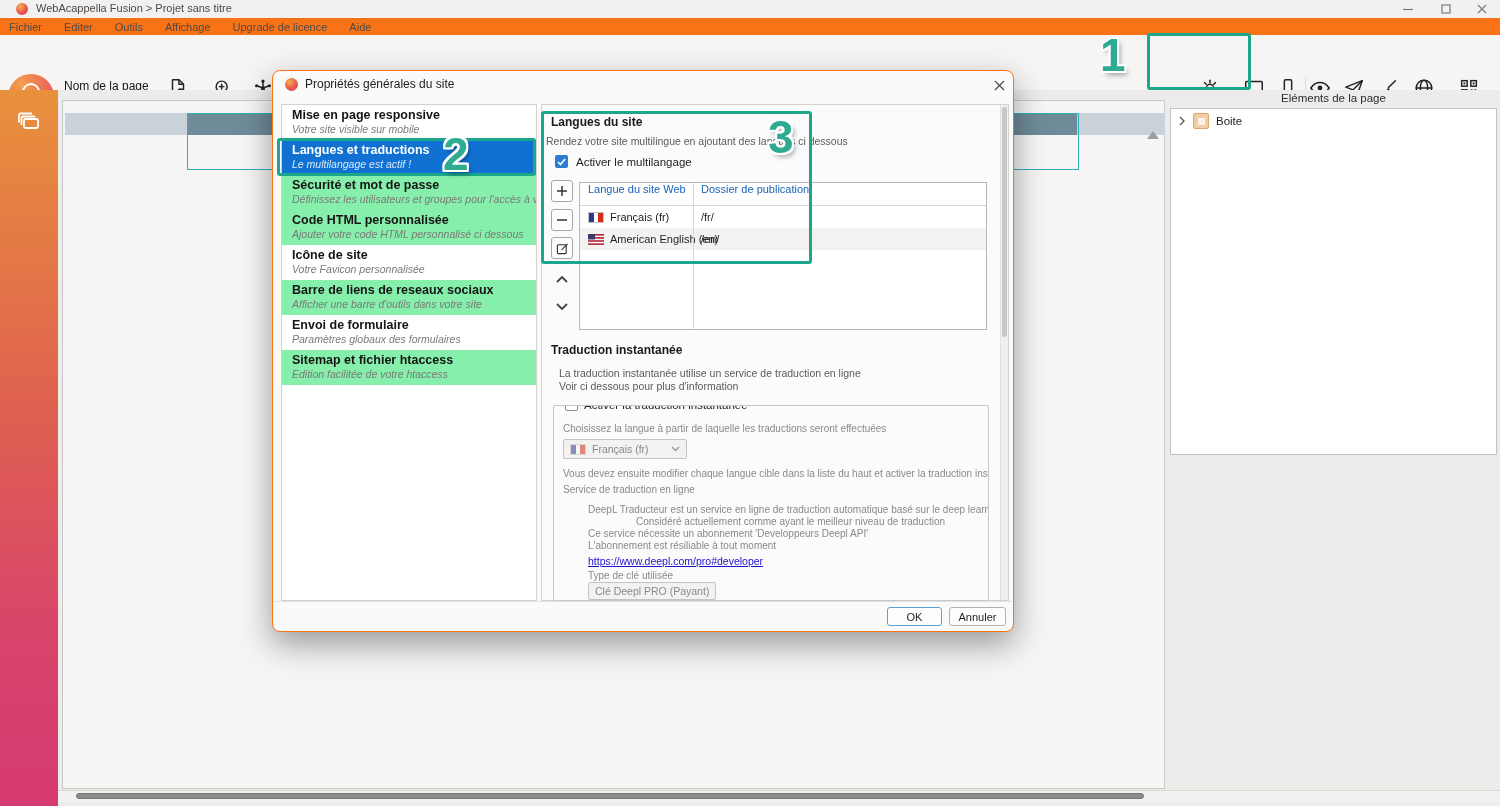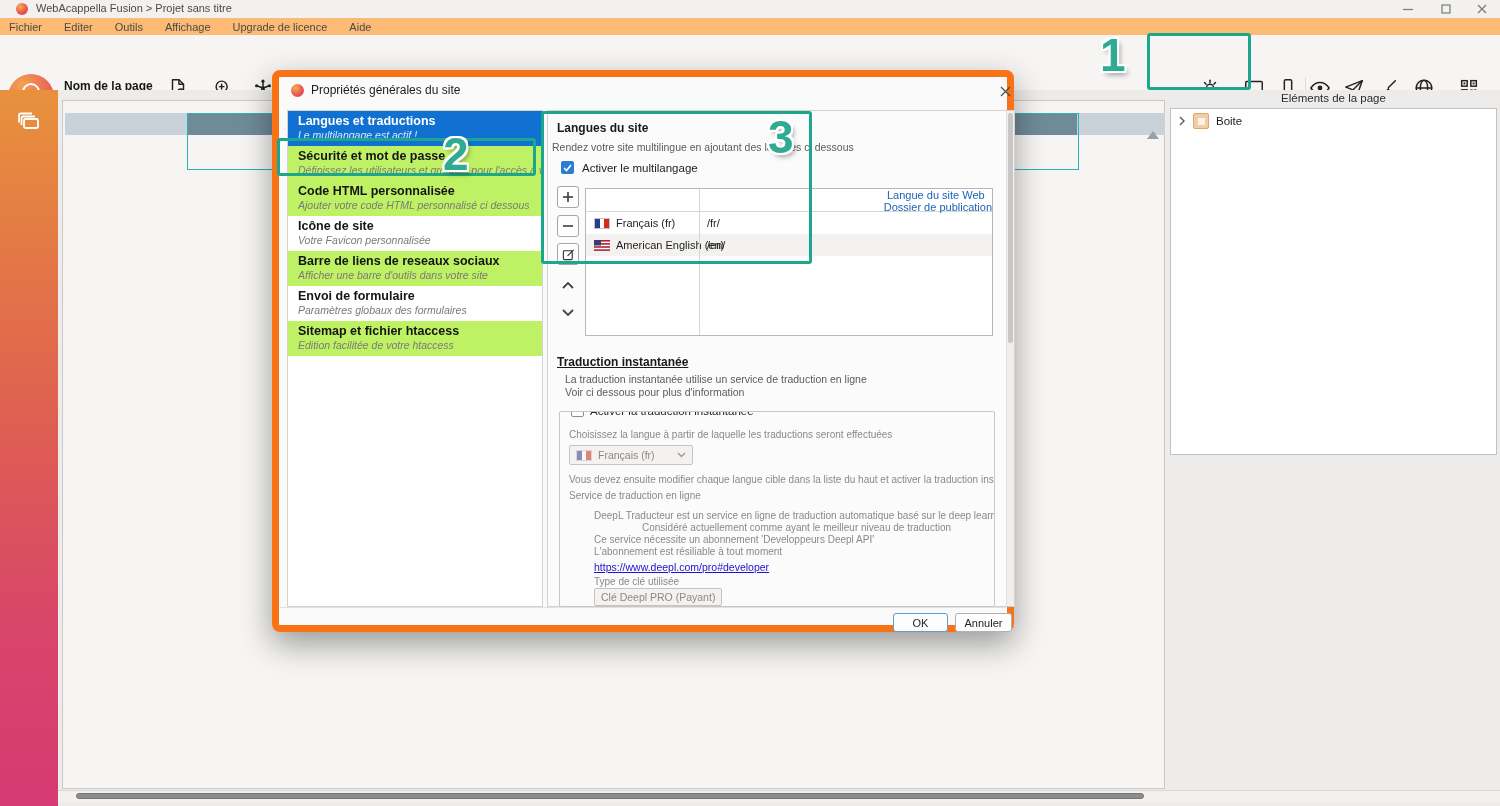--- a/index.html
+++ b/index.html
@@ -8,30 +8,30 @@
   .abs{position:absolute;}
   svg{display:block;}
   .ico{stroke:#232323;fill:none;stroke-width:1.6;stroke-linecap:round;stroke-linejoin:round;}
 
   
   .titlebar{left:0;top:0;width:1500px;height:18px;background:#f3f1ef;}
   .titlebar .t-icon{left:16px;top:3px;width:12px;height:12px;border-radius:50%;
      background:radial-gradient(circle at 35% 30%, #f6b04e, #e8564f 55%, #d83a6e);}
   .titlebar .t-text{left:36px;top:2px;font-size:11px;color:#4c4a48;}
   .win-ctl{top:0;width:36px;height:18px;display:flex;align-items:center;justify-content:center;}
-  .menubar{left:0;top:18px;width:1500px;height:17px;background:#fdba74;display:flex;align-items:center;}
+  .menubar{left:0;top:18px;width:1500px;height:17px;background:#f97316;display:flex;align-items:center;}
   .menubar span{font-size:11px;color:#4c4a48;margin-right:22px;}
   .menubar span:first-child{margin-left:9px;}
 
   
   .toolbar{left:0;top:35px;width:1500px;height:55px;background:#f7f5f3;border-bottom:1px solid #e2dfdc;}
   .logo{left:8px;top:39px;width:46px;height:46px;border-radius:50%;
      background:radial-gradient(circle at 30% 25%, #f2a24d, #ec6a55 55%, #de3d71 90%);}
   .pagename{left:64px;top:44px;}
-  .pagename .l1{font-size:12px;font-weight:bold;color:#171717;text-align:right;}
+  .pagename .l1{font-size:12px;font-weight:normal;color:#171717;text-align:right;}
   .pagename .l2{font-size:11px;font-style:italic;color:#2f2f2f;margin-top:2px;}
   .tb-btn{top:42px;display:flex;flex-direction:column;align-items:center;}
   .tb-btn .lbl{font-size:10.5px;color:#262626;margin-top:5px;white-space:nowrap;}
   .tb-sep{top:42px;width:1px;height:40px;background:#dedbd7;}
   .shopw{width:24px;height:24px;border-radius:50% 50% 50% 50%/46% 46% 54% 54%;background:#15181c;color:#fff;
      font-size:11px;font-weight:bold;display:flex;align-items:center;justify-content:center;}
 
   
   .side{left:0;top:90px;width:58px;height:716px;background:linear-gradient(180deg,#e8913c 0%,#df6050 45%,#d8456a 75%,#d63a72 100%);}
 
@@ -48,46 +48,46 @@
   
   .ep-title{left:1170px;top:92px;width:327px;text-align:center;font-size:11.5px;color:#2c2c2c;}
   .ep-box{left:1170px;top:108px;width:327px;height:347px;background:#fff;border:1px solid #c2c2c2;box-sizing:border-box;}
   .ep-row{left:1178px;top:113px;display:flex;align-items:center;gap:7px;}
   .ep-row .name{font-size:11.5px;color:#1d1d1d;}
   .boite-ic{width:16px;height:16px;border:1px solid #d9a76f;background:#f0cfa7;border-radius:2px;box-sizing:border-box;
      display:flex;align-items:center;justify-content:center;}
   .boite-ic i{display:block;width:7px;height:7px;background:#fbf3e9;}
 
   
-  .dlg{left:272px;top:70px;width:742px;height:562px;background:#fbfafa;border:7px solid #f97316;border-radius:8px;
+  .dlg{left:272px;top:70px;width:742px;height:562px;background:#fbfafa;border:1px solid #f97316;border-radius:8px;
      box-shadow:0 12px 32px rgba(0,0,0,.38);box-sizing:border-box;z-index:10;}
   .dlg-ticon{left:12px;top:7px;width:13px;height:13px;border-radius:50%;
      background:radial-gradient(circle at 35% 30%, #f6b04e, #e8564f 55%, #d83a6e);}
   .dlg-title{left:32px;top:6px;font-size:12px;color:#1c1c1c;}
   .dlg-close{left:718px;top:6px;width:16px;height:16px;display:flex;align-items:center;justify-content:center;}
   .nav{left:8px;top:33px;width:256px;height:497px;background:#fff;border:1px solid #d4d1ce;box-sizing:border-box;overflow:hidden;}
   .nav-item{position:relative;width:100%;height:35px;box-sizing:border-box;padding:3px 0 0 10px;}
   .nav-item .t{font-size:12.5px;font-weight:bold;color:#151515;line-height:15px;white-space:nowrap;overflow:hidden;}
   .nav-item .s{font-size:10.5px;font-style:italic;color:#7b7977;line-height:13px;white-space:nowrap;overflow:hidden;}
-  .nav-item.alt{background:#bef264;}
+  .nav-item.alt{background:#86efac;}
   .nav-item.sel{background:#1071d3;}
   .nav-item.sel .t{color:#fff;}
   .nav-item.sel .s{color:#dce9f8;}
   .content{left:268px;top:33px;width:468px;height:497px;background:#fcfbfb;border:1px solid #d4d1ce;box-sizing:border-box;}
   .sec-title{font-size:12px;font-weight:bold;color:#1a1a1a;white-space:nowrap;}
   .gray-line{font-size:10.5px;color:#5d5b59;white-space:nowrap;}
   .cb{width:13px;height:13px;box-sizing:border-box;border-radius:2px;}
   .cb.on{background:#2b7cd3;display:flex;align-items:center;justify-content:center;}
   .cb.off{background:#fff;border:1px solid #8f8d8b;}
   .cb-lbl{font-size:11.5px;color:#232323;white-space:nowrap;}
   .sqbtn{width:22px;height:22px;background:#fdfdfd;border:1px solid #a9a7a5;border-radius:3px;box-sizing:border-box;
      display:flex;align-items:center;justify-content:center;}
   .chevbtn{width:22px;height:20px;display:flex;align-items:center;justify-content:center;}
   .ltable{background:#fff;border:1px solid #b9b7b5;box-sizing:border-box;}
-  .ltable .hrow{height:22px;border-bottom:1px solid #d8d6d4;display:flex;align-items:flex-end;flex-direction:column;}
+  .ltable .hrow{height:22px;border-bottom:1px solid #d8d6d4;display:flex;align-items:flex-start;}
   .ltable .hcell{font-size:11px;color:#1c62b7;white-space:nowrap;}
   .ltable .drow{height:22px;display:flex;align-items:center;}
   .ltable .drow.alt{background:#f3f2f1;}
   .ltable .cell{font-size:11px;color:#1e1e1e;white-space:nowrap;display:flex;align-items:center;gap:6px;}
   .vline{position:absolute;top:0;bottom:0;width:1px;background:#d8d6d4;}
   .flag{width:16px;height:11px;border:1px solid #c4c2c0;box-sizing:border-box;display:flex;flex-shrink:0;}
   .flag i{display:block;height:100%;}
   .fieldset{border:1px solid #c9c7c5;border-radius:2px;box-sizing:border-box;overflow:hidden;}
   .legend{position:absolute;top:-8px;left:6px;background:#fcfbfb;padding:0 5px;display:flex;align-items:center;gap:6px;}
   .muted{color:#8b8987;}
@@ -388,20 +388,24 @@
   <div class="abs dlg">
     <div class="abs dlg-ticon"></div>
     <div class="abs dlg-title">Propriétés générales du site</div>
     <div class="abs dlg-close">
       <svg width="11" height="11" viewBox="0 0 11 11">
           <path d="M1 1l9 9M10 1l-9 9" stroke="#4a4a4a" stroke-width="1.2"></path>
         </svg>
     </div>
 
     <div class="abs nav">
+      <div class="nav-item">
+        <div class="t">Mise en page responsive</div>
+        <div class="s">Votre site visible sur mobile</div>
+      </div>
       <div class="nav-item sel">
         <div class="t">Langues et traductions</div>
         <div class="s">Le multilangage est actif !</div>
       </div>
       <div class="nav-item alt">
         <div class="t">Sécurité et mot de passe</div>
         <div class="s">Définissez les utilisateurs et groupes pour l'accès à vos pag</div>
       </div>
       <div class="nav-item alt">
         <div class="t">Code HTML personnalisée</div>
@@ -494,21 +498,21 @@
                   </g>
                 <rect width="7" height="5.5" fill="#3c3b6e"></rect>
               </svg>
             </span>
             <span>American English (en)</span>
           </span>
           <span class="cell" style="padding-left:8px;">/en/</span>
         </div>
       </div>
 
-      <div class="abs sec-title" style="left:9px;top:244px;text-decoration:underline;">Traduction instantanée</div>
+      <div class="abs sec-title" style="left:9px;top:238px;">Traduction instantanée</div>
       <div class="abs gray-line" style="left:17px;top:262px;">La traduction instantanée utilise un service de traduction en ligne</div>
       <div class="abs gray-line" style="left:17px;top:275px;">Voir ci dessous pour plus d'information</div>
 
       <div class="abs fieldset" style="left:11px;top:300px;width:436px;height:196px;">
         <div class="legend">
           <span class="cb off"></span>
           <span class="cb-lbl">Activer la traduction instantanée</span>
         </div>
         <div class="abs small muted" style="left:9px;top:17px;">Choisissez la langue à partir de laquelle les traductions seront effectuées</div>
         <div class="abs ddown" style="left:9px;top:33px;width:124px;height:20px;">

